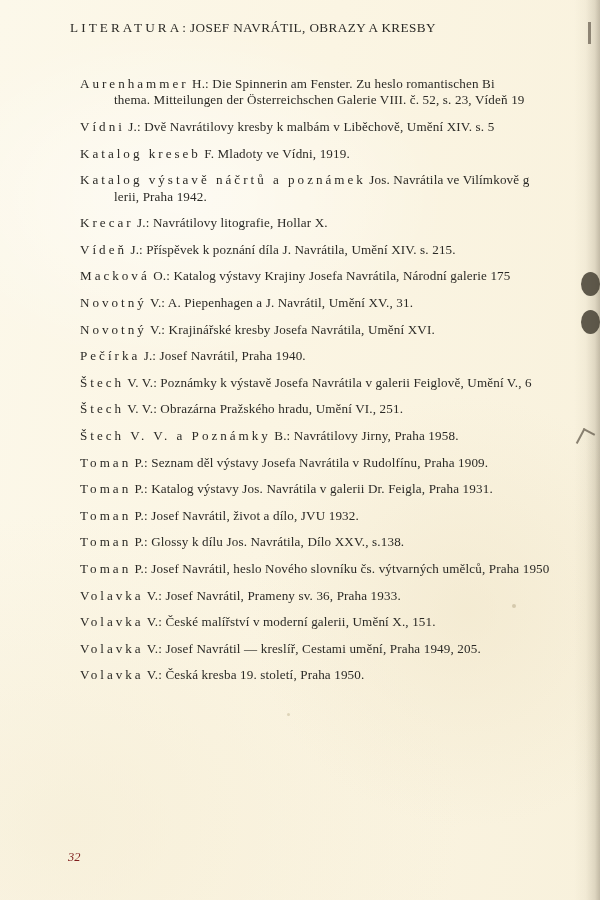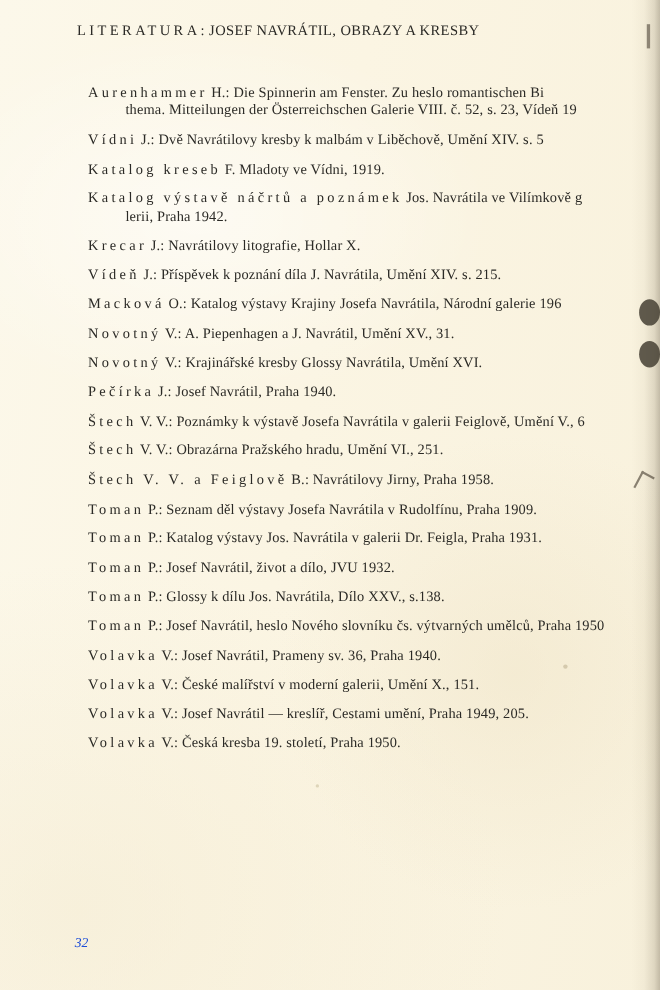--- a/index.html
+++ b/index.html
@@ -95,21 +95,21 @@
     letter-spacing: 0.15px;
   }
 
   
   #folio {
     position: absolute;
     left: 68px;
     top: 850px;
     font-size: 12.4px;
     font-style: italic;
-    color: #1d4ed8;
+    color: #7f1d1d;
   }
 
   
   .artifact {
     position: absolute;
     pointer-events: none;
   }
   #edge-tick {
     top: 22px;
     right: 9px;
@@ -178,33 +178,33 @@
       <span class="spaced">LITERATURA</span><span>: JOSEF NAVRÁTIL, OBRAZY A KRESBY</span>
     </div>
 
     <div id="bibliography">
         <div class="entry wrapped"><span class="author">Aurenhammer</span><span class="rest"> H.: Die Spinnerin am Fenster. Zu heslo romantischen Bi</span><span class="cont">thema. Mitteilungen der Österreichschen Galerie VIII. č. 52, s. 23, Vídeň 19</span></div>
         <div class="entry"><span class="author">Vídni</span><span class="rest"> J.: Dvě Navrátilovy kresby k malbám v Liběchově, Umění XIV. s. 5</span></div>
         <div class="entry"><span class="author">Katalog kreseb</span><span class="rest"> F. Mladoty ve Vídni, 1919.</span></div>
         <div class="entry wrapped"><span class="author">Katalog výstavě náčrtů a poznámek</span><span class="rest"> Jos. Navrátila ve Vilímkově g</span><span class="cont">lerii, Praha 1942.</span></div>
         <div class="entry"><span class="author">Krecar</span><span class="rest"> J.: Navrátilovy litografie, Hollar X.</span></div>
         <div class="entry"><span class="author">Vídeň</span><span class="rest"> J.: Příspěvek k poznání díla J. Navrátila, Umění XIV. s. 215.</span></div>
-        <div class="entry"><span class="author">Macková</span><span class="rest"> O.: Katalog výstavy Krajiny Josefa Navrátila, Národní galerie 196</span></div>
+        <div class="entry"><span class="author">Macková</span><span class="rest"> O.: Katalog výstavy Krajiny Josefa Navrátila, Národní galerie 175</span></div>
         <div class="entry"><span class="author">Novotný</span><span class="rest"> V.: A. Piepenhagen a J. Navrátil, Umění XV., 31.</span></div>
-        <div class="entry"><span class="author">Novotný</span><span class="rest"> V.: Krajinářské kresby Glossy Navrátila, Umění XVI.</span></div>
+        <div class="entry"><span class="author">Novotný</span><span class="rest"> V.: Krajinářské kresby Josefa Navrátila, Umění XVI.</span></div>
         <div class="entry"><span class="author">Pečírka</span><span class="rest"> J.: Josef Navrátil, Praha 1940.</span></div>
         <div class="entry"><span class="author">Štech</span><span class="rest"> V. V.: Poznámky k výstavě Josefa Navrátila v galerii Feiglově, Umění V., 6</span></div>
         <div class="entry"><span class="author">Štech</span><span class="rest"> V. V.: Obrazárna Pražského hradu, Umění VI., 251.</span></div>
-        <div class="entry"><span class="author">Štech V. V. a Feiglově</span><span class="rest"> B.: Navrátilovy Jirny, Praha 1958.</span></div>
+        <div class="entry"><span class="author">Štech V. V. a Poznámky</span><span class="rest"> B.: Navrátilovy Jirny, Praha 1958.</span></div>
         <div class="entry"><span class="author">Toman</span><span class="rest"> P.: Seznam děl výstavy Josefa Navrátila v Rudolfínu, Praha 1909.</span></div>
         <div class="entry"><span class="author">Toman</span><span class="rest"> P.: Katalog výstavy Jos. Navrátila v galerii Dr. Feigla, Praha 1931.</span></div>
         <div class="entry"><span class="author">Toman</span><span class="rest"> P.: Josef Navrátil, život a dílo, JVU 1932.</span></div>
         <div class="entry"><span class="author">Toman</span><span class="rest"> P.: Glossy k dílu Jos. Navrátila, Dílo XXV., s.138.</span></div>
         <div class="entry"><span class="author">Toman</span><span class="rest"> P.: Josef Navrátil, heslo Nového slovníku čs. výtvarných umělců, Praha 1950</span></div>
-        <div class="entry"><span class="author">Volavka</span><span class="rest"> V.: Josef Navrátil, Prameny sv. 36, Praha 1940.</span></div>
+        <div class="entry"><span class="author">Volavka</span><span class="rest"> V.: Josef Navrátil, Prameny sv. 36, Praha 1933.</span></div>
         <div class="entry"><span class="author">Volavka</span><span class="rest"> V.: České malířství v moderní galerii, Umění X., 151.</span></div>
         <div class="entry"><span class="author">Volavka</span><span class="rest"> V.: Josef Navrátil — kreslíř, Cestami umění, Praha 1949, 205.</span></div>
         <div class="entry"><span class="author">Volavka</span><span class="rest"> V.: Česká kresba 19. století, Praha 1950.</span></div>
       </div>
 
     <div id="folio">32</div>
 
   </div>
 
   <div id="gutter-shadow"></div>

